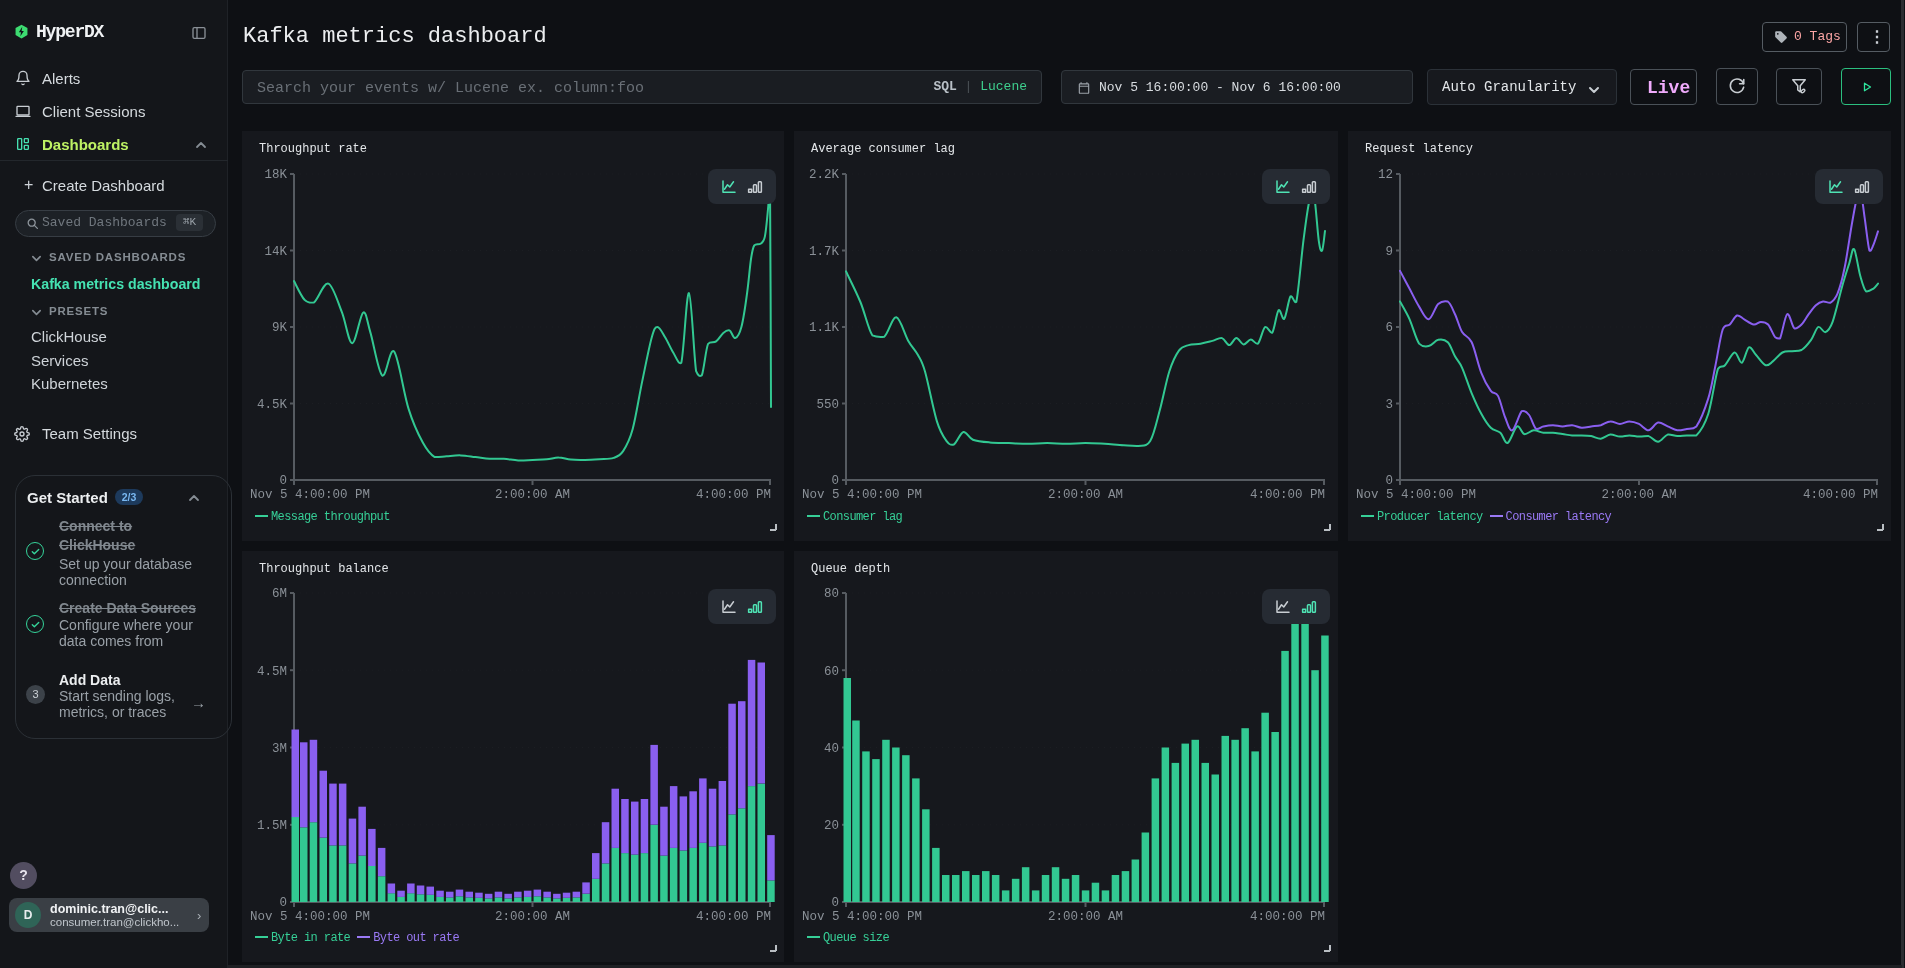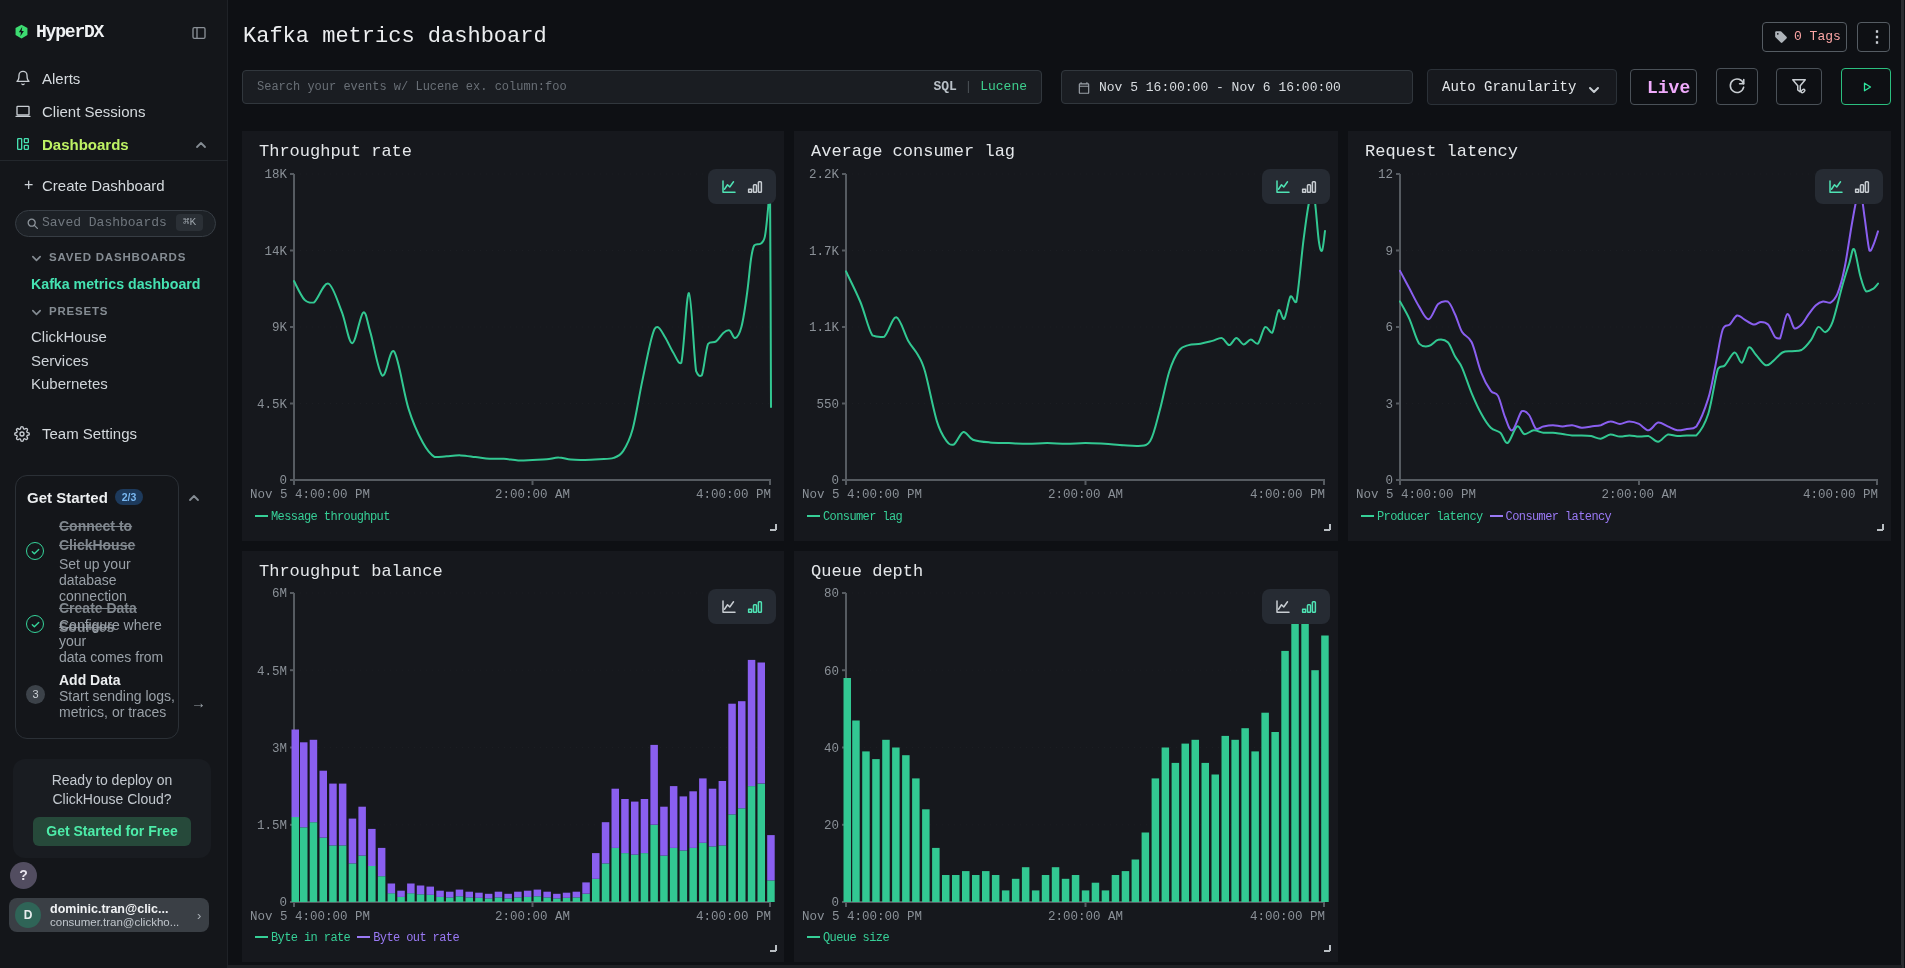--- a/index.html
+++ b/index.html
@@ -13,21 +13,21 @@
 .nav-ico { position:absolute; left:15px; }
 .nav-txt { position:absolute; left:42px; font-size:15px; color:#d5dade; }
 .divider { position:absolute; left:0; top:160px; width:228px; height:1px; background:#23272c; }
 .srch { position:absolute; left:15px; top:210px; width:201px; height:27px; background:#1d2126; border:1px solid #373d44; border-radius:14px; }
 .srch-txt { position:absolute; left:42px; top:215px; font-family:"Liberation Mono",monospace; font-size:13px; color:#70777e; }
 .kbd { position:absolute; left:176px; top:214px; width:27px; height:17px; background:#2b3036; border-radius:4px; color:#9aa1a8; font-size:11px; text-align:center; line-height:17px; font-family:"Liberation Mono",monospace; }
 .sect { position:absolute; left:49px; font-size:11.5px; font-weight:bold; letter-spacing:0.8px; color:#858c93; }
 .chev { position:absolute; stroke:#858c93; fill:none; stroke-width:1.8; stroke-linecap:round; stroke-linejoin:round; }
 .item { position:absolute; left:31px; font-size:15px; color:#ced3d8; }
 
-.gscard { position:absolute; left:15px; top:475px; width:164px; height:264px; border:1px solid #2b3036; border-radius:12px; }
+.gscard { position:absolute; left:15px; top:475px; width:217px; height:264px; border:1px solid #2b3036; border-radius:20px; }
 .gs-title { position:absolute; left:11px; top:13px; font-size:15px; font-weight:bold; color:#eceef0; }
 .gs-badge { position:absolute; left:99px; top:13px; width:28px; height:16px; background:#1d3a5c; border-radius:8px; color:#79b8f2; font-size:10.5px; font-weight:bold; text-align:center; line-height:16px; }
 .gs-circle { position:absolute; left:10px; width:18px; height:18px; border:1.5px solid #35d49a; border-radius:50%; display:flex; align-items:center; justify-content:center; }
 .gs-circle3 { position:absolute; left:10px; width:19px; height:19px; background:#3c4249; border-radius:50%; color:#ccd1d6; font-size:11px; text-align:center; line-height:18px; }
 .gs-strike { position:absolute; left:43px; font-size:14px; font-weight:600; color:#80878e; text-decoration:line-through; line-height:19px; }
 .gs-desc { position:absolute; left:43px; font-size:14px; color:#99a0a7; line-height:16px; }
 .gs-bold { position:absolute; left:43px; font-size:14px; font-weight:bold; color:#eceef0; }
 .gs-arrow { position:absolute; left:172px; font-size:15px; color:#9aa1a8; }
 
 .cloud { position:absolute; left:13px; top:759px; width:198px; height:99px; background:#191c21; border-radius:12px; }
@@ -37,27 +37,27 @@
 .uchip { position:absolute; left:9px; top:898px; width:200px; height:34px; background:#3a3f45; border-radius:8px; }
 .uavat { position:absolute; left:6px; top:4px; width:26px; height:26px; background:#2f6457; border-radius:50%; color:#e8ecee; font-size:12px; font-weight:bold; text-align:center; line-height:26px; }
 .uname { position:absolute; left:41px; top:4px; font-size:12.5px; font-weight:bold; color:#f0f2f4; }
 .umail { position:absolute; left:41px; top:18px; font-size:11.5px; color:#c0c6cc; }
 .uchev { position:absolute; left:188px; top:10px; color:#aab0b6; font-size:13px; }
 
 
 .title { position:absolute; left:243px; top:24px; font-family:"Liberation Mono",monospace; font-size:22px; color:#eceef0; }
 .btn { position:absolute; border:1px solid #4a5158; border-radius:4px; background:transparent; }
 .input { position:absolute; background:#1a1d22; border:1px solid #31373d; border-radius:4px; }
-.phtxt { position:absolute; left:14px; top:9px; font-family:"Liberation Mono",monospace; font-size:12px; color:#696f76; }
+.phtxt { position:absolute; left:14px; top:9px; font-family:"Liberation Mono",monospace; font-size:15px; color:#696f76; }
 .sqltxt { position:absolute; right:14px; top:8px; font-family:"Liberation Mono",monospace; font-size:13px; }
 .dtxt { position:absolute; left:37px; top:9px; font-family:"Liberation Mono",monospace; font-size:13px; color:#d8dce0; }
 
 
 .panel { position:absolute; background:#16181d; }
-.ptitle { position:absolute; left:17px; top:11px; font-family:"Liberation Mono",monospace; font-size:17px; color:#e4e7ea; }
+.ptitle { position:absolute; left:17px; top:11px; font-family:"Liberation Mono",monospace; font-size:12px; color:#e4e7ea; }
 .tbox { position:absolute; right:8px; top:38px; width:68px; height:35px; background:#262b33; border-radius:8px; display:flex; align-items:center; justify-content:center; gap:8px; }
 .chart { position:absolute; left:0; top:0; }
 .lgd { position:absolute; bottom:17px; font-family:"Liberation Mono",monospace; font-size:12px; letter-spacing:-0.6px; white-space:nowrap; }
 .dash { display:inline-block; width:13px; height:2.5px; vertical-align:middle; margin-right:3px; margin-top:-2px; letter-spacing:0; }
 .rsz { position:absolute; right:6px; bottom:5px; }
 .bigzero { position:absolute; left:256px; top:196px; }
 .vscroll { position:absolute; left:1901px; top:0; width:3px; height:968px; background:#2b2d31; }
 </style></head>
 <body>
 <div id="root">
@@ -147,25 +147,20 @@
           </svg>
         </div>
     <div class="gs-strike" style="top:123px">Create Data Sources</div>
     <div class="gs-desc" style="top:141px">Configure where your<br>data comes from</div>
     <div class="gs-circle3" style="top:209px">3</div>
     <div class="gs-bold" style="top:196px">Add Data</div>
     <div class="gs-desc" style="top:212px">Start sending logs,<br>metrics, or traces</div>
     <span class="gs-arrow" style="top:218px;left:175px">→</span>
   </div>
 
-  <div class="cloud">
-    <div class="cloud-txt" style="top:13px">Ready to deploy on</div>
-    <div class="cloud-txt" style="top:32px">ClickHouse Cloud?</div>
-    <div class="cloud-btn">Get Started for Free</div>
-  </div>
 
   <div class="help">?</div>
   <div class="uchip">
     <div class="uavat">D</div>
     <div class="uname">dominic.tran@clic...</div>
     <div class="umail">consumer.tran@clickho...</div>
     <div class="uchev">›</div>
   </div>
 </div>
 

